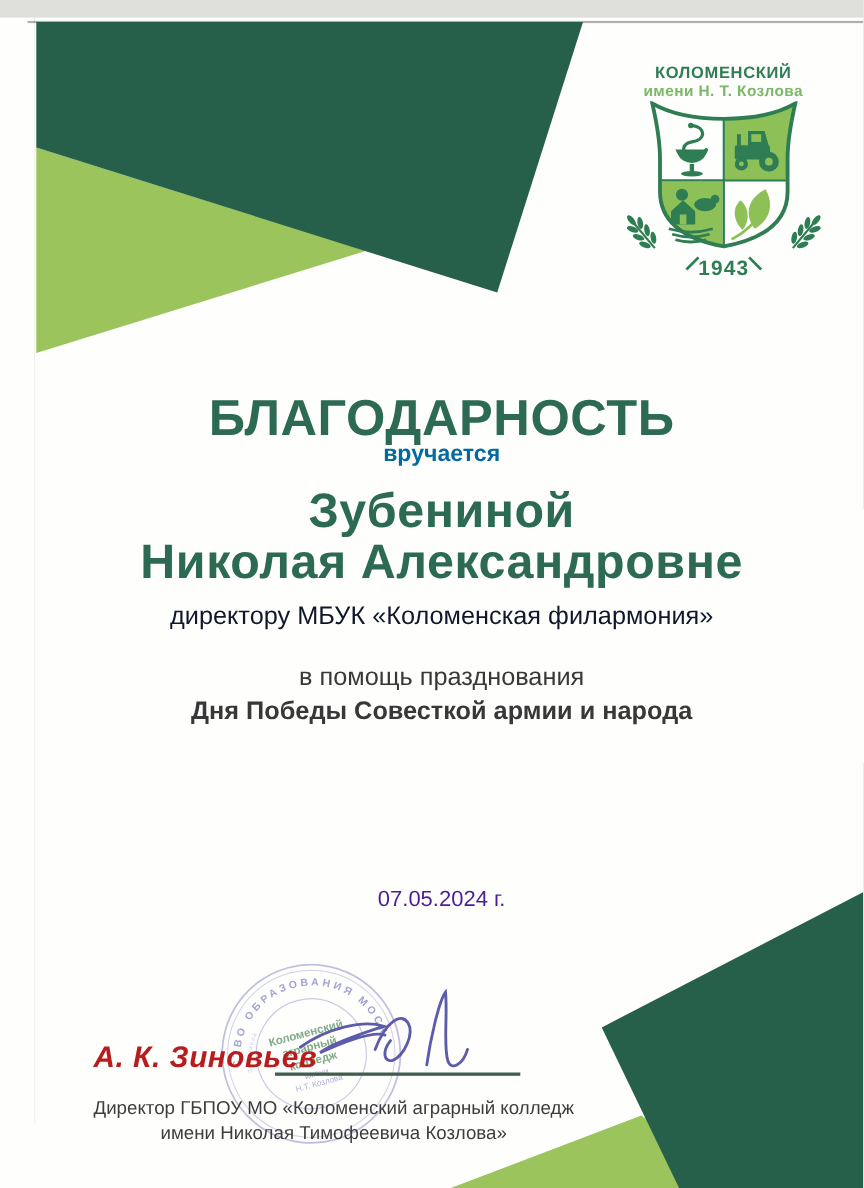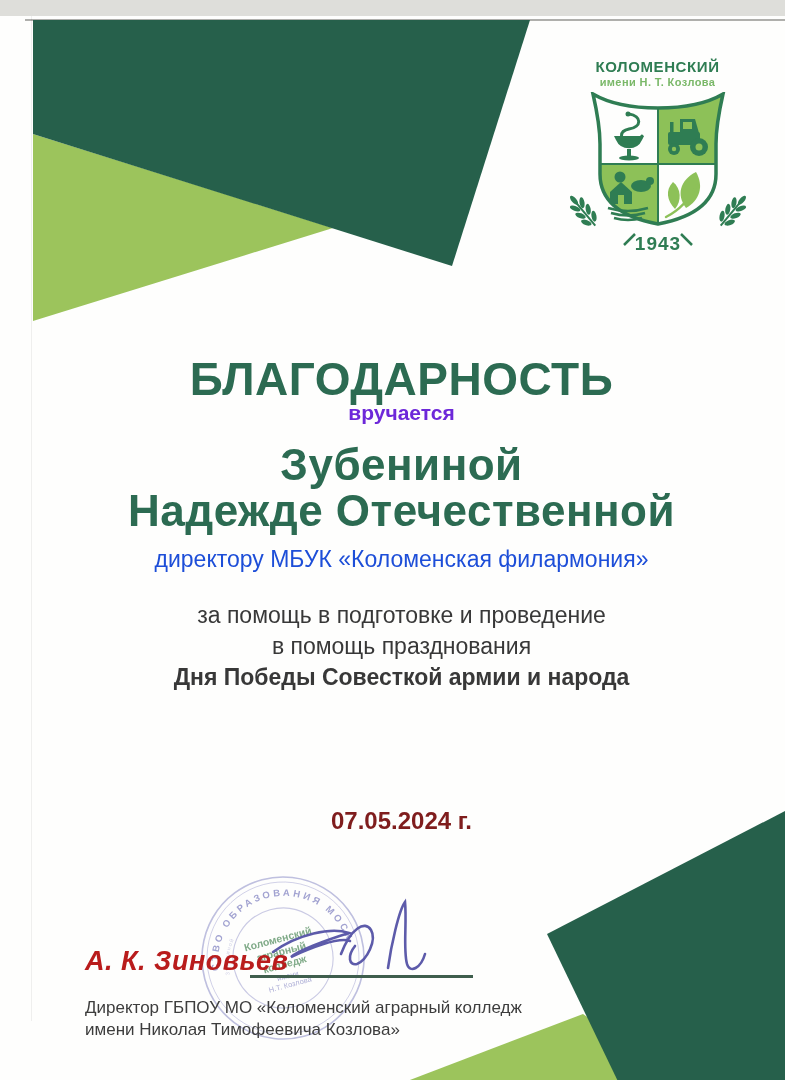--- a/index.html
+++ b/index.html
@@ -10,35 +10,35 @@
   }
   .abs{position:absolute;}
   .ctr{left:33px;width:737px;text-align:center;}
   .edge-top{top:3px;left:25px;right:0;height:2px;background:rgba(110,110,105,.55);}
   .edge-left{top:0;left:31px;width:1px;height:1005px;background:rgba(0,0,0,.06);}
   .deco{top:0;left:0;pointer-events:none;}
   
   .logo{top:42px;left:540px;width:235px;text-align:center;}
   .logo-l1{font-size:15px;font-weight:800;color:#2f7d53;letter-spacing:.6px;line-height:17px;}
   .logo-l2{font-size:15px;font-weight:800;color:#2f7d53;letter-spacing:.6px;line-height:17px;}
-  .logo-l3{font-size:11px;font-weight:600;color:#7ab868;letter-spacing:.4px;line-height:14px;}
+  .logo-l3{font-size:14px;font-weight:600;color:#7ab868;letter-spacing:.4px;line-height:14px;}
   .emblem{margin-top:3px;}
   
   .heading{top:336px;font-size:46px;font-weight:800;color:#2c6b52;letter-spacing:.5px;}
-  .subheading{top:385px;font-size:21px;font-weight:600;color:#6d28d9;}
+  .subheading{top:385px;font-size:21px;font-weight:600;color:#0369a1;}
   .surname{top:424px;font-size:44px;font-weight:800;color:#2c6b52;letter-spacing:.5px;}
   .fullname{top:470px;font-size:44px;font-weight:800;color:#2c6b52;letter-spacing:.5px;}
-  .position{top:530px;font-size:23px;font-weight:500;color:#1d4ed8;}
+  .position{top:530px;font-size:23px;font-weight:500;color:#0f172a;}
   .body-text{top:584px;font-size:23px;line-height:31px;font-weight:500;color:#383838;}
   .body-text .b{font-weight:700;}
-  .date{top:791px;font-size:24px;font-weight:700;color:#7f1d1d;}
+  .date{top:791px;font-size:20px;font-weight:400;color:#4c1d95;}
   
   .sig-name{top:930px;left:85px;font-size:27px;font-weight:700;font-style:italic;color:#b91c1c;letter-spacing:.5px;}
   .sig-line{top:959px;left:250px;width:223px;height:3px;background:#3f5e4d;}
-  .sig-title{top:981px;left:85px;font-size:17px;line-height:21.5px;font-weight:500;color:#3d3d3d;}
+  .sig-title{top:981px;left:85px;font-size:17px;line-height:21.5px;font-weight:500;color:#3d3d3d;text-align:center;}
   .stamp{top:852px;left:193px;transform:rotate(-15deg);}
   .scribble{top:858px;left:253px;}
 </style>
 </head>
 <body>
 
 <div class="page">
 
   <div class="abs edge-top"></div>
   <div class="abs edge-left"></div>
@@ -128,25 +128,24 @@
       <line x1="56" y1="153" x2="67" y2="142" stroke="#2f7d53" stroke-width="2.5"></line>
       <line x1="113" y1="142" x2="124" y2="153" stroke="#2f7d53" stroke-width="2.5"></line>
       <text x="90" y="158" text-anchor="middle" font-size="19" font-weight="bold" letter-spacing="1" fill="#2f7d53" font-family="Liberation Sans, DejaVu Sans, sans-serif">1943</text>
     </svg>
   </div>
 
   <div class="abs ctr heading">БЛАГОДАРНОСТЬ</div>
   <div class="abs ctr subheading">вручается</div>
 
   <div class="abs ctr surname">Зубениной</div>
-  <div class="abs ctr fullname">Надежде Отечественной</div>
+  <div class="abs ctr fullname">Николая Александровне</div>
   <div class="abs ctr position">директору МБУК «Коломенская филармония»</div>
 
   <div class="abs ctr body-text">
-    <div>за помощь в подготовке и проведение</div>
     <div>в помощь празднования</div>
     <div class="b">Дня Победы Совесткой армии и народа</div>
   </div>
 
   <div class="abs ctr date">07.05.2024 г.</div>
 
   <svg class="abs stamp" width="180" height="180" viewBox="0 0 180 180">
     <defs>
       <path id="ringArc" d="M24,94 A66,66 0 0 1 156,94" fill="none"></path>
       <path id="ringArc2" d="M34,96 A56,56 0 0 1 146,96" fill="none"></path>

